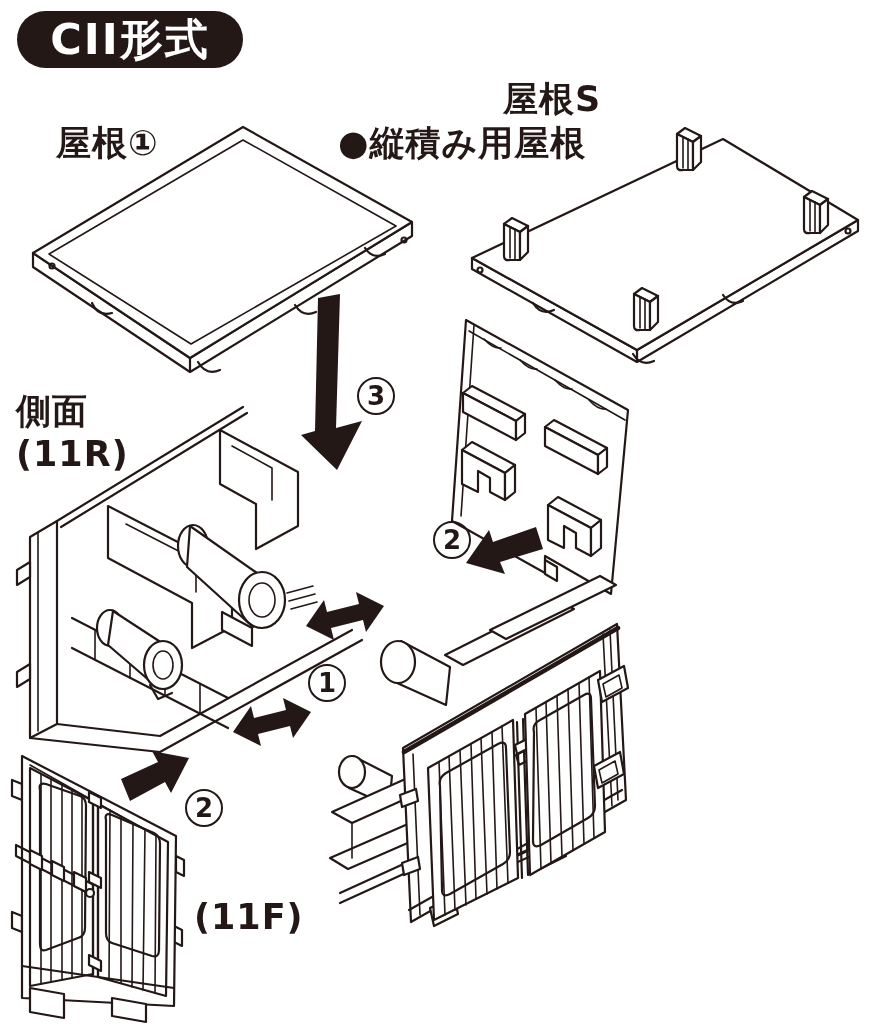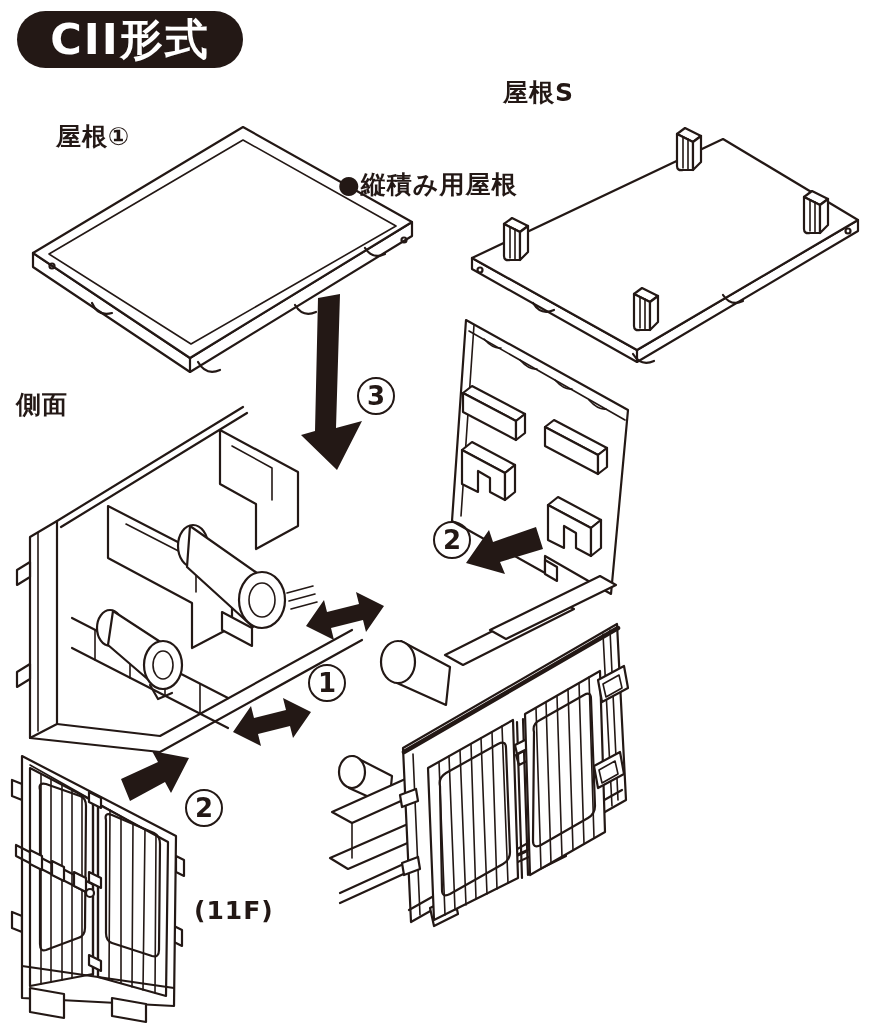--- a/index.html
+++ b/index.html
@@ -9,21 +9,21 @@
   
   .f{fill:#ffffff;stroke:#231815;stroke-width:2.2;stroke-linejoin:round;}
   .s{fill:none;stroke:#231815;stroke-width:2.2;stroke-linejoin:round;stroke-linecap:round;}
   .thin{fill:none;stroke:#231815;stroke-width:1.6;stroke-linejoin:round;stroke-linecap:round;}
   .heavy{fill:none;stroke:#231815;stroke-width:4.5;stroke-linecap:round;}
   .k{fill:#231815;stroke:none;}
   
   .badge{position:absolute;left:17px;top:11px;height:57px;min-width:226px;box-sizing:border-box;
          background:#231815;color:#ffffff;border-radius:30px;display:flex;align-items:center;
          justify-content:center;font-size:43px;font-weight:bold;letter-spacing:2px;padding:12px 18px;}
-  .label{position:absolute;font-size:25px;font-weight:600;letter-spacing:1px;white-space:nowrap;line-height:1.22;}
+  .label{position:absolute;font-size:35px;font-weight:600;letter-spacing:1px;white-space:nowrap;line-height:1.22;}
   .cnum{position:absolute;width:34px;height:34px;border:2.5px solid #231815;border-radius:50%;
         display:flex;align-items:center;justify-content:center;font-size:26px;font-weight:600;}
 </style>
 </head>
 <body>
 
 <div class="canvas">
 
   <svg class="art" width="870" height="1024" viewBox="0 0 870 1024">
 
@@ -226,24 +226,25 @@
   </svg>
 
   <div class="badge">
     <span>CII形式</span>
   </div>
 
   <div class="label" style="left:56px;top:122px;">屋根①</div>
 
   <div class="label" style="left:503px;top:78px;">屋根S</div>
 
-  <div class="label" style="left:338px;top:122px;margin-top:48px;">●縦積み用屋根</div>
+  <div class="label" style="left:338px;top:122px;">●縦積み用屋根</div>
 
   <div class="label" style="left:16px;top:390px;">
     <div>側面</div>
+    <div>(11R)</div>
   </div>
 
 
 
   <div class="label" style="left:194px;top:896px;">
     <div>(11F)</div>
   </div>
 
   <div class="cnum" style="left:357px;top:377px;">3</div>
   <div class="cnum" style="left:433px;top:521px;">2</div>

